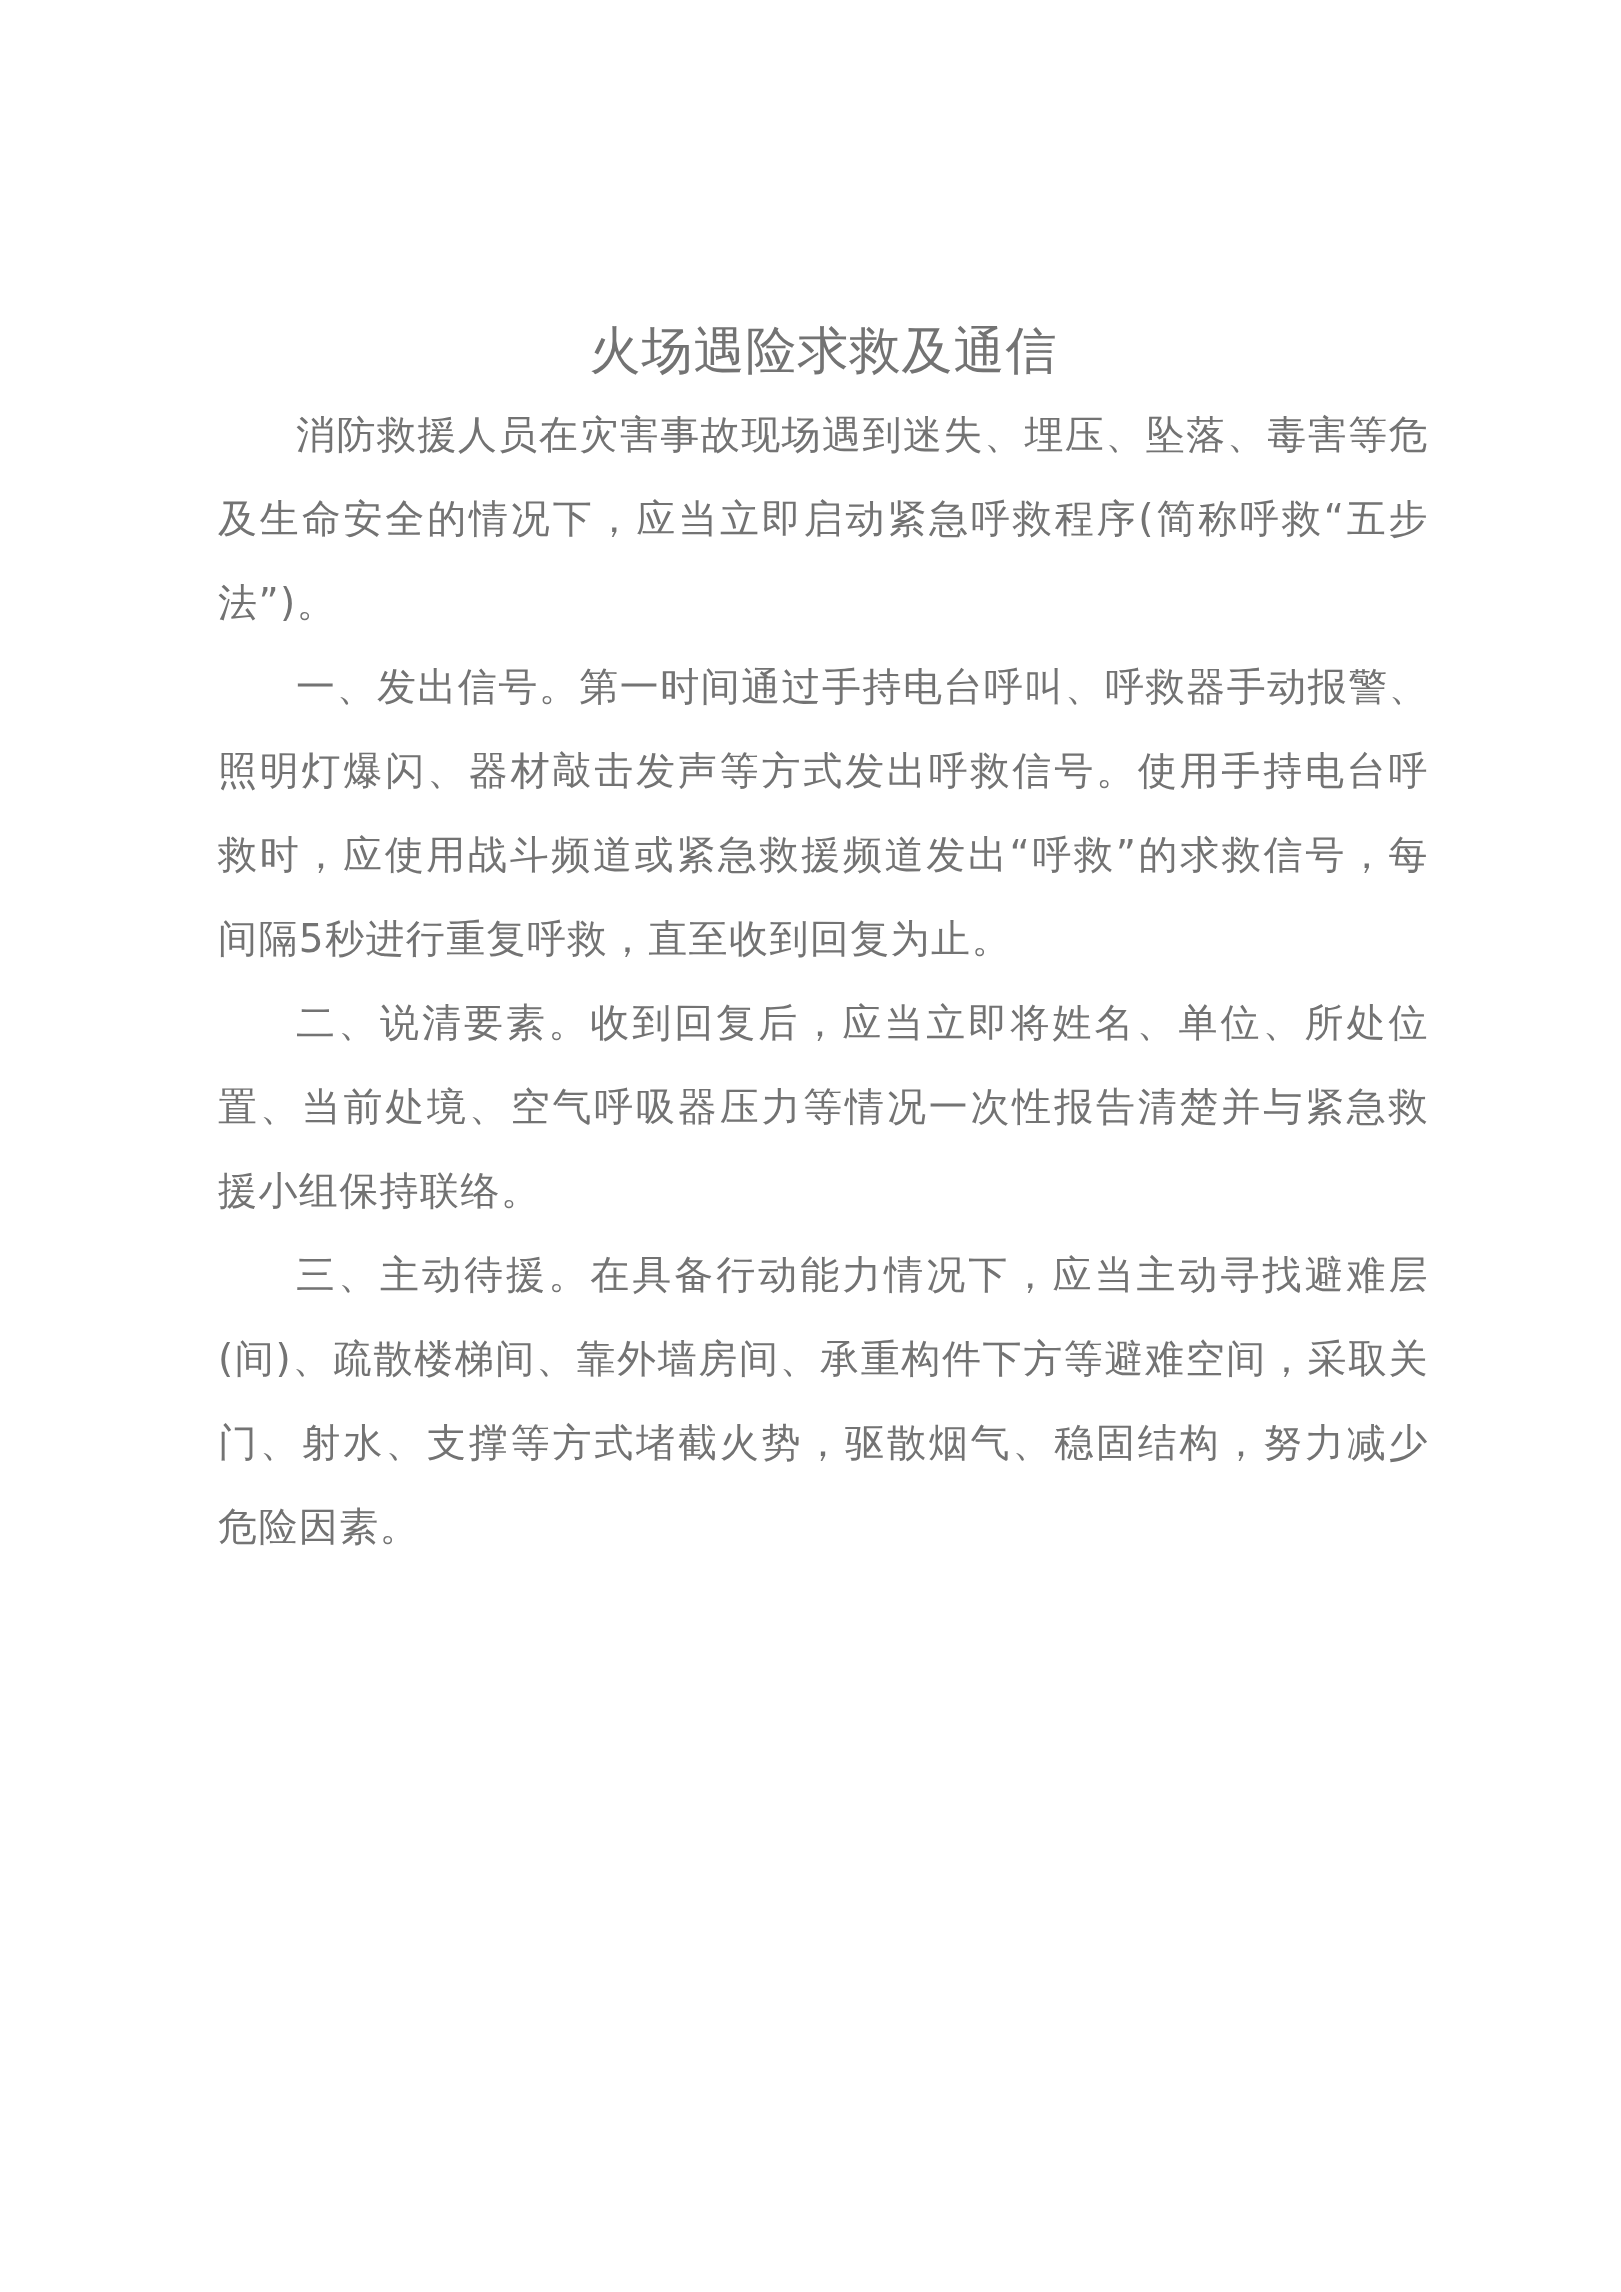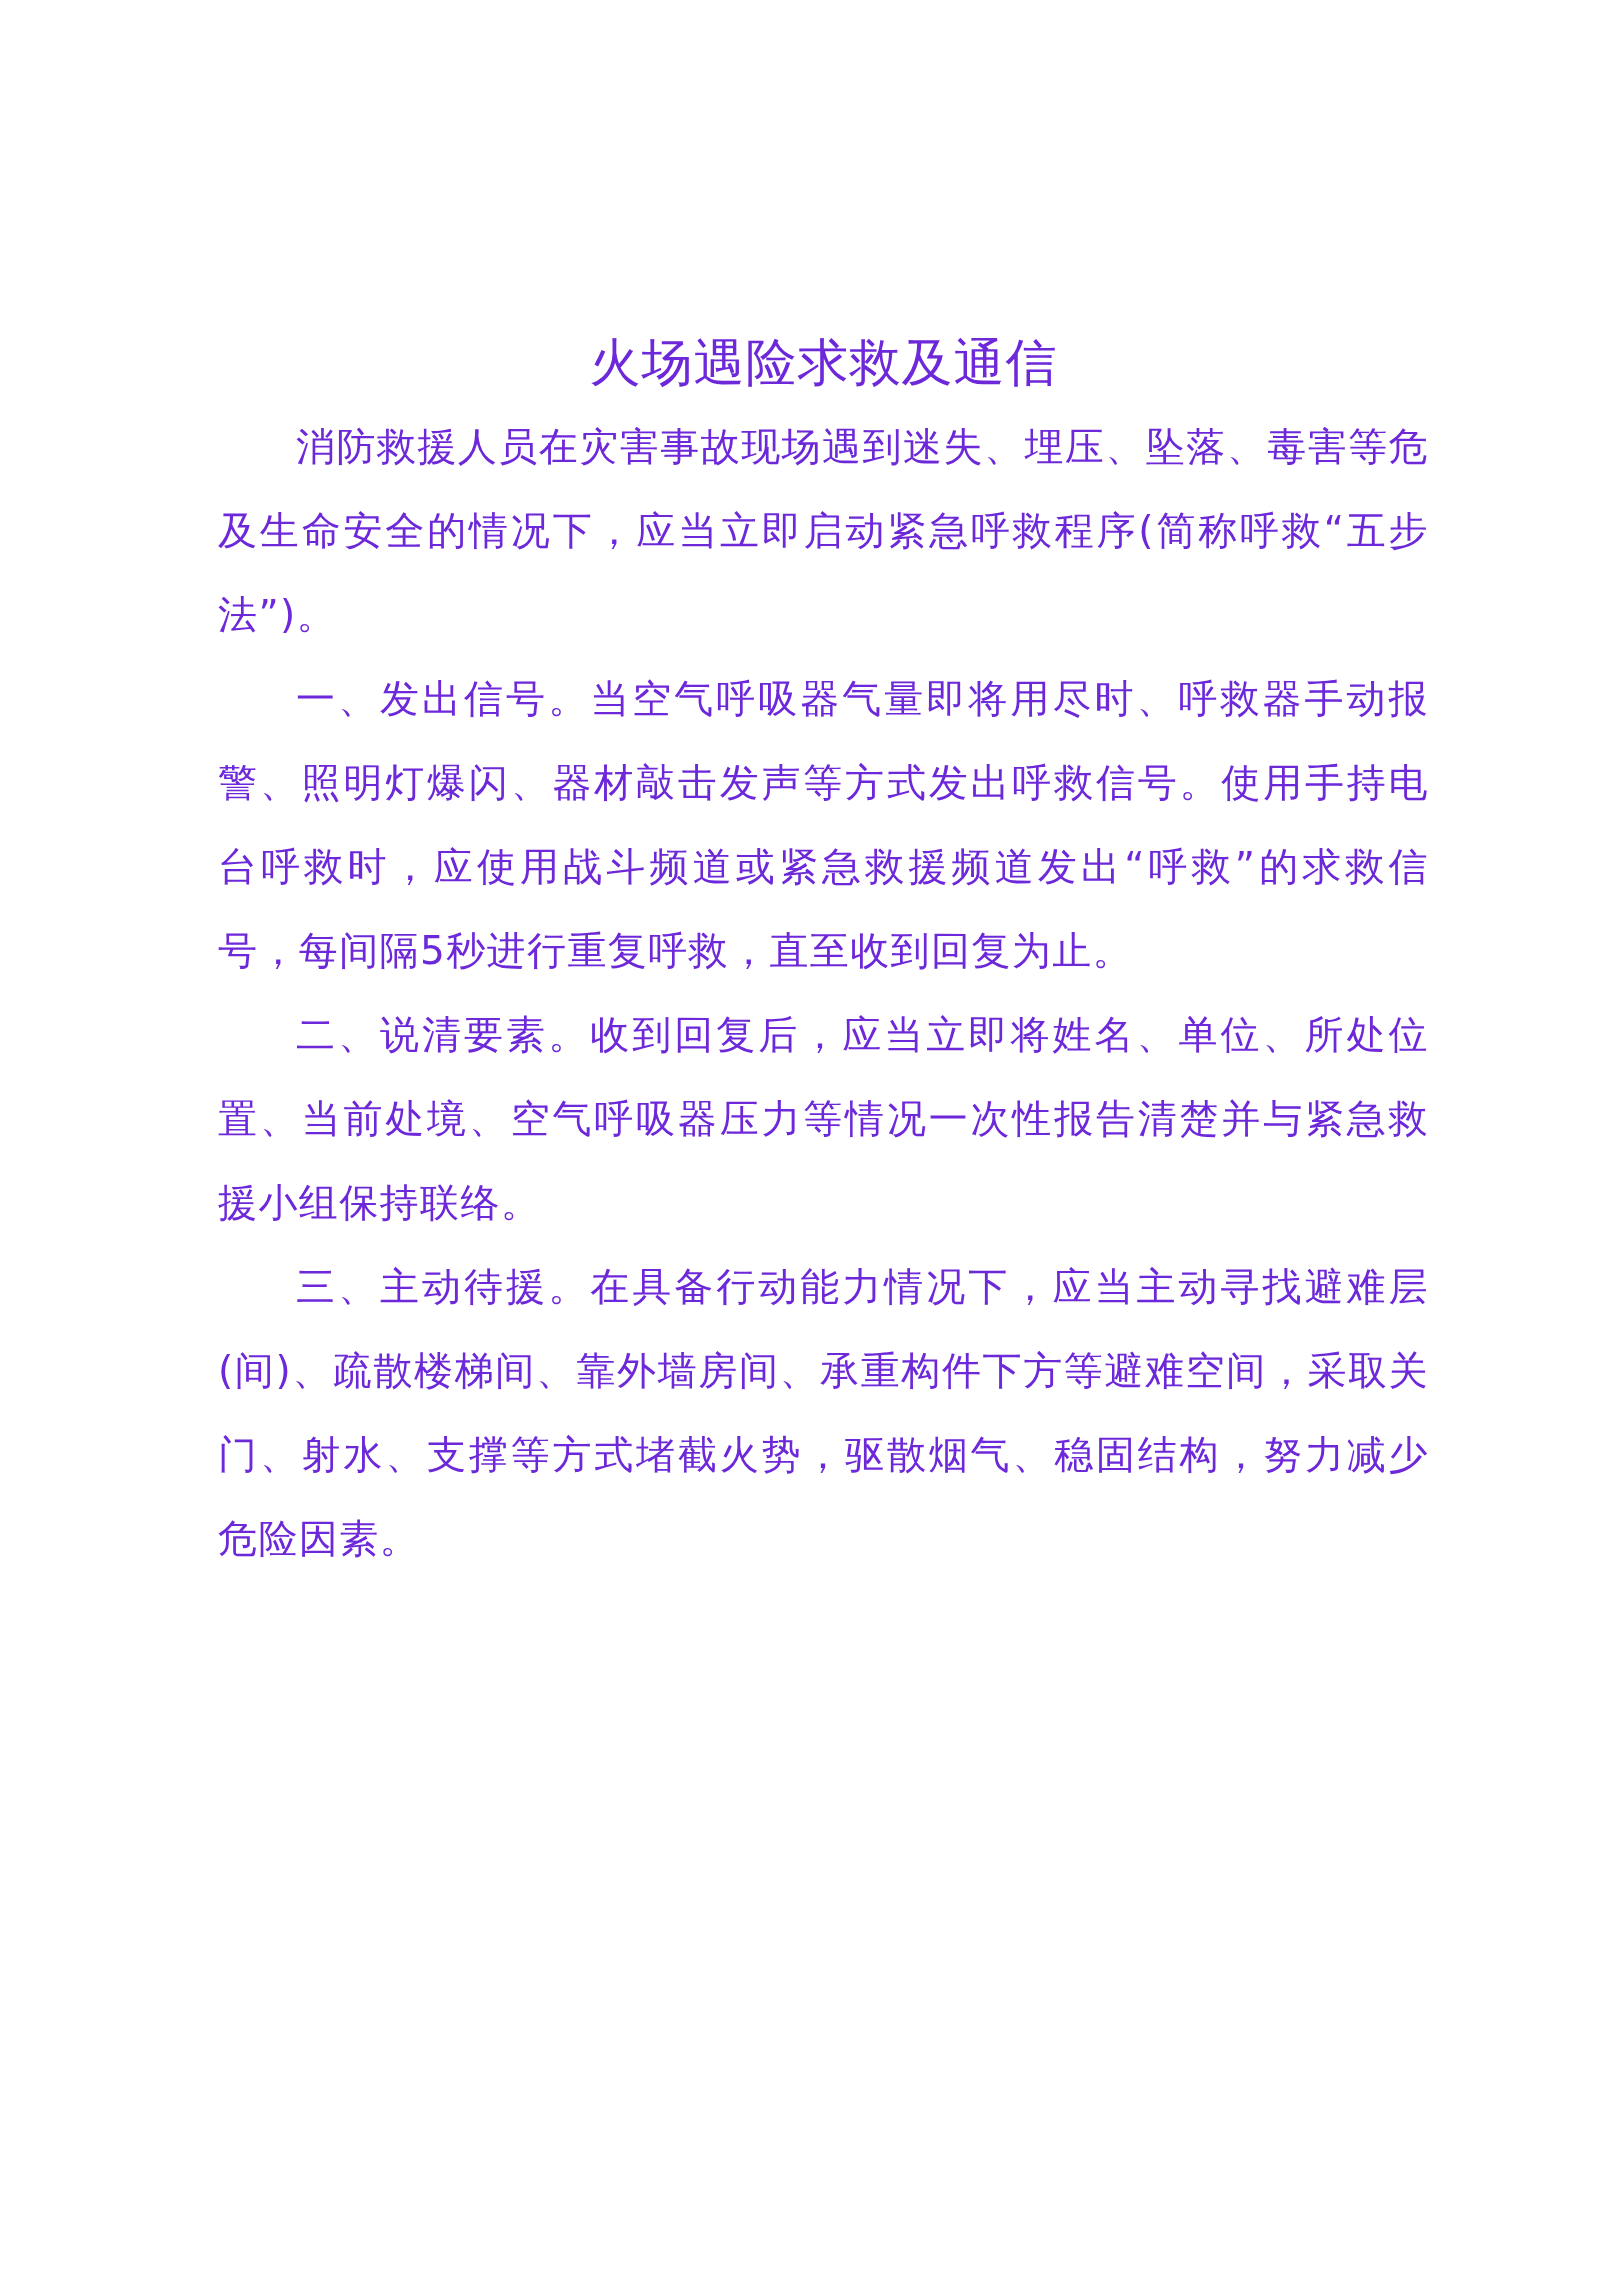--- a/index.html
+++ b/index.html
@@ -1,35 +1,35 @@
 <!DOCTYPE html>
 <html><head>
 <meta charset="utf-8">
 <style>
   html, body { margin: 0; padding: 0; background: #ffffff; }
   body { width: 1621px; height: 2293px; position: relative; overflow: hidden; }
   .page {
-    position: absolute; left: 218px; top: 328px; width: 1211px;
-    color: #6d28d9;
+    position: absolute; left: 218px; top: 316px; width: 1211px;
+    color: #737373;
     font-family: "DejaVu Serif", "Liberation Serif", serif;
   }
   .title {
     text-align: center; font-size: 51px; line-height: 69px;
     font-family: "DejaVu Sans", "Liberation Sans", sans-serif;
     margin: 0 0 7.8px 0; font-weight: normal; letter-spacing: 1px;
   }
   .para {
     font-size: 39px; line-height: 84px; margin: 0;
     text-indent: 2em; text-align: justify; letter-spacing: 1.4px;
     font-family: "DejaVu Sans", "Liberation Sans", sans-serif;
   }
 </style>
 </head>
 <body>
 
 <div class="page">
   <h1 class="title">火场遇险求救及通信</h1>
   <p class="para">消防救援人员在灾害事故现场遇到迷失、埋压、坠落、毒害等危及生命安全的情况下，应当立即启动紧急呼救程序(简称呼救“五步法”)。</p>
-  <p class="para">一、发出信号。当空气呼吸器气量即将用尽时、呼救器手动报警、照明灯爆闪、器材敲击发声等方式发出呼救信号。使用手持电台呼救时，应使用战斗频道或紧急救援频道发出“呼救”的求救信号，每间隔5秒进行重复呼救，直至收到回复为止。</p>
+  <p class="para">一、发出信号。第一时间通过手持电台呼叫、呼救器手动报警、照明灯爆闪、器材敲击发声等方式发出呼救信号。使用手持电台呼救时，应使用战斗频道或紧急救援频道发出“呼救”的求救信号，每间隔5秒进行重复呼救，直至收到回复为止。</p>
   <p class="para">二、说清要素。收到回复后，应当立即将姓名、单位、所处位置、当前处境、空气呼吸器压力等情况一次性报告清楚并与紧急救援小组保持联络。</p>
   <p class="para">三、主动待援。在具备行动能力情况下，应当主动寻找避难层(间)、疏散楼梯间、靠外墙房间、承重构件下方等避难空间，采取关门、射水、支撑等方式堵截火势，驱散烟气、稳固结构，努力减少危险因素。</p>
 </div>
 
 
 </body></html>

